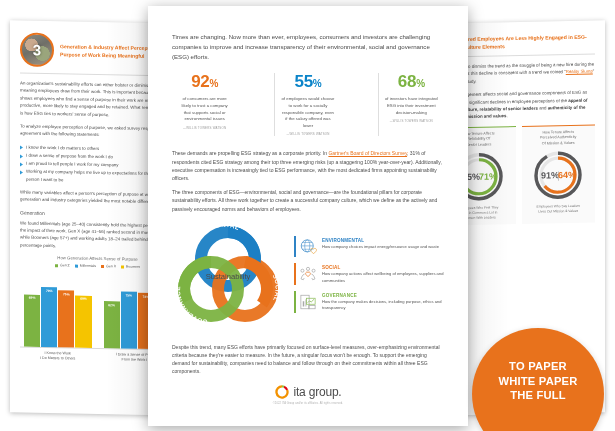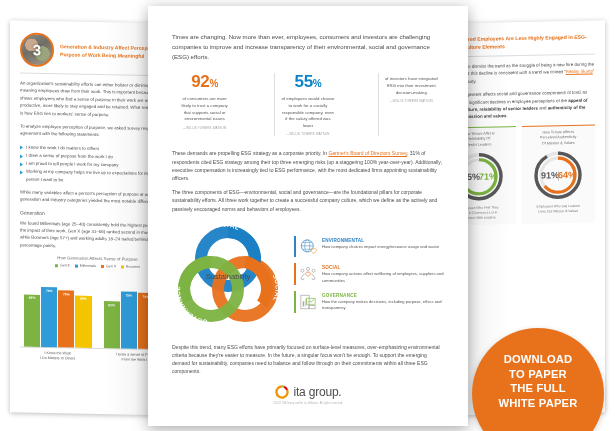--- a/index.html
+++ b/index.html
@@ -305,20 +305,21 @@
           <b style="color:#e8721c"><span>92</span><em>%</em></b>
           <p>of consumers are more likely to trust a company that supports social or environmental issues</p>
           <div class="src">—WILLIS TOWERS WATSON</div>
         </div>
         <div class="stat">
           <b style="color:#0b84c9"><span>55</span><em>%</em></b>
           <p>of employees would choose to work for a socially responsible company, even if the salary offered was lower</p>
           <div class="src">—WILLIS TOWERS WATSON</div>
         </div>
         <div class="stat">
+          <b style="color:#7cb342"><span>68</span><em>%</em></b>
           <p>of investors have integrated ESG into their investment decision-making</p>
           <div class="src">—WILLIS TOWERS WATSON</div>
         </div>
       </div>
 
       <p class="p c"><span>These demands are propelling ESG strategy as a corporate priority. In </span><span class="lnk">Gartner's Board of Directors Survey</span><span>, 31% of respondents cited ESG strategy among their top three emerging risks (up a staggering 100% year-over-year). Additionally, executive compensation is increasingly tied to ESG performance, with the most dedicated firms appointing sustainability officers.</span></p>
 
       <p class="p c">The three components of ESG—environmental, social and governance—are the foundational pillars for corporate sustainability efforts. All three work together to create a successful company culture, which we define as the actively and passively encouraged norms and behaviors of employees.</p>
 
       <div class="esg-row">
@@ -410,20 +411,19 @@
           </svg>
           <div class="logo-word">ita group.</div>
         </div>
         <div class="copy">©2022 ITA Group and/or its affiliates. All rights reserved.</div>
       </div>
     </div>
   </div>
 
   <div class="dl-badge">
     <span>
-      <div>DOWNLOAD</div>
       <div>TO PAPER</div>
+      <div>WHITE PAPER</div>
       <div>THE FULL</div>
-      <div>WHITE PAPER</div>
     </span>
   </div>
 
 </div>
 
 </body></html>

